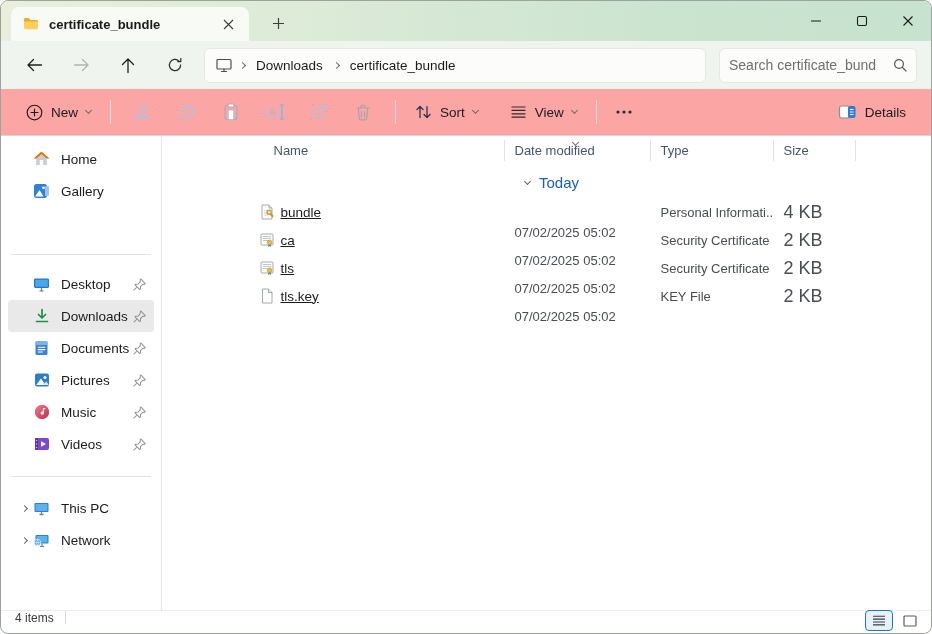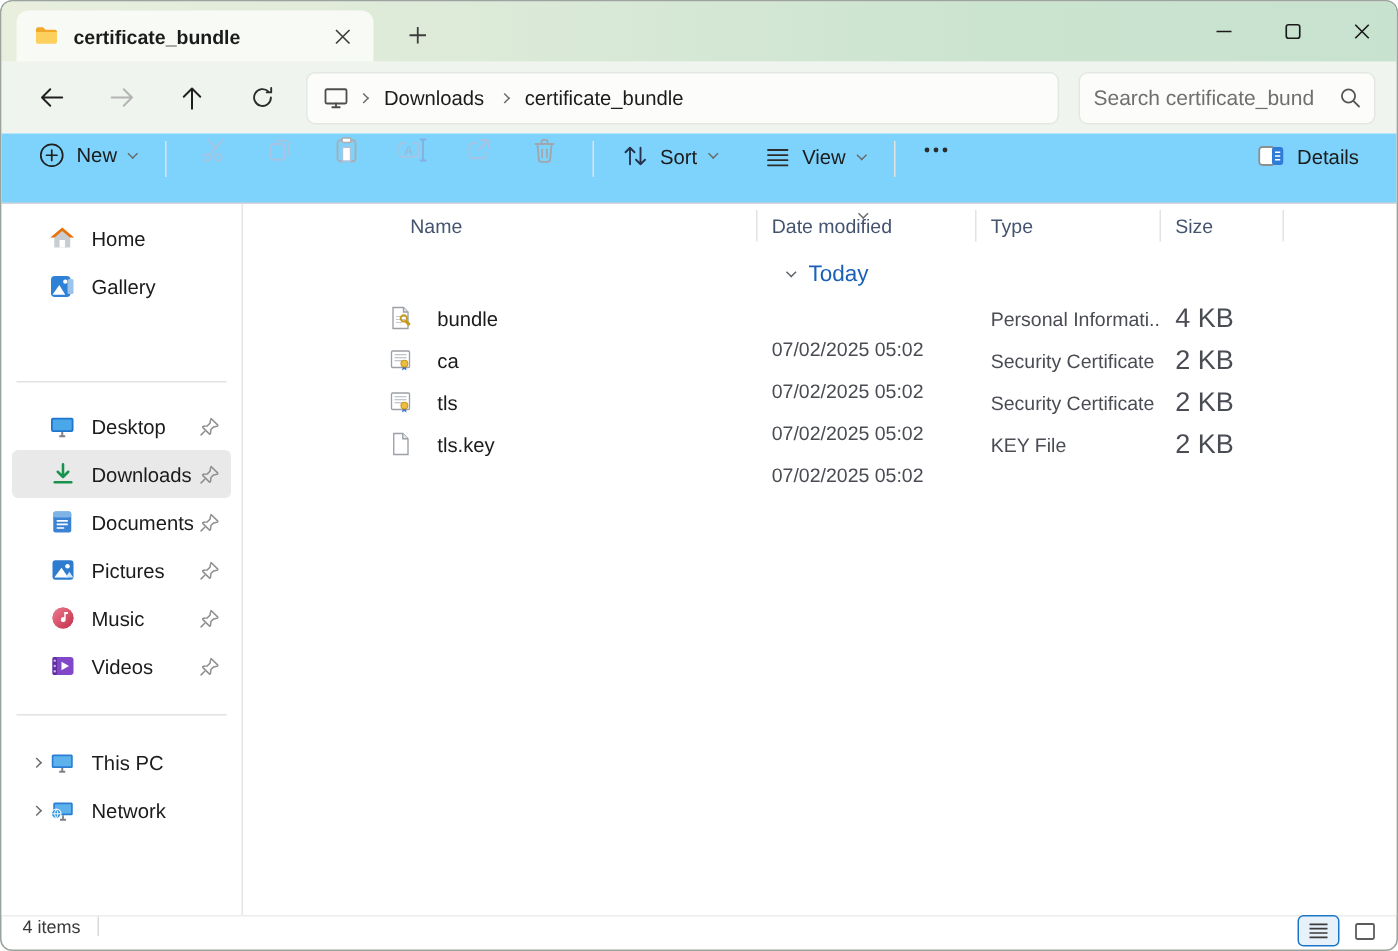--- a/index.html
+++ b/index.html
@@ -26,22 +26,22 @@
   .breadcrumb { flex:1; height:35px; margin-left:10px; background:#fcfdfb; border:1px solid #e4e8e2; border-radius:6px;
                 display:flex; align-items:center; padding:0 10px; gap:7px; min-width:0; }
   .crumb { font-size:13.5px; color:#1b1b1b; white-space:nowrap; padding:3px 4px; border-radius:4px; }
   .search { width:198px; height:35px; margin-left:13px; background:#fcfdfb; border:1px solid #e4e8e2; border-radius:6px;
             display:flex; align-items:center; padding:0 9px; flex:0 0 auto; }
   .search input { border:none; outline:none; background:transparent; flex:1; font-size:14px; color:#a21caf;
                   font-family:"Liberation Sans","DejaVu Sans",sans-serif; min-width:0; }
   .search input::placeholder { color:#6f6f6f; opacity:1; }
 
   
-  .toolbar { height:47px; flex:0 0 47px; background:#7dd3fc; border-bottom:1px solid #d6d6d6;
-             display:flex; align-items:flex-end; padding:17px 16px; }
+  .toolbar { height:47px; flex:0 0 47px; background:#fca5a5; border-bottom:1px solid #d6d6d6;
+             display:flex; align-items:center; padding:17px 16px; }
   .tbtn { display:flex; align-items:center; gap:8px; padding:6px 9px; border-radius:5px; font-size:13.5px; color:#1b1b1b; }
   .tsep { width:1px; height:24px; background:#e1e1e1; margin:0 10px; flex:0 0 1px; }
   .ticon { width:44px; height:36px; display:flex; align-items:center; justify-content:center; border-radius:5px; }
   .chev { display:inline-block; width:5px; height:5px; border-right:1.4px solid #6b6b6b; border-bottom:1.4px solid #6b6b6b; }
   .chev.down { transform:rotate(45deg); margin-top:-3px; }
   .chev.right { transform:rotate(-45deg); }
   .spacer { flex:1; }
 
   
   .bodyrow { flex:1; display:flex; min-height:0; background:#fff; }
@@ -60,21 +60,21 @@
   .col { display:flex; align-items:center; height:21px; border-right:1px solid #e3e3e3; padding-left:10px; position:relative; }
   .col-name { width:267px; padding-left:36px; }
   .col-date { width:146px; }
   .col-type { width:123px; }
   .col-size { width:82px; }
   .sort-ind { position:absolute; top:-7px; left:50%; margin-left:-4px; color:#6b6b6b; }
   .group-row { display:flex; align-items:center; height:31px; padding-left:11px; gap:9px; margin-top:3px; }
   .group-label { color:#1a5fb8; font-size:15px; }
   .frow { display:flex; align-items:center; height:28px; font-size:13.5px; }
   .fcell { padding-left:10px; white-space:nowrap; overflow:hidden; }
-  .fname { width:267px; display:flex; align-items:center; gap:17px; padding-left:21px; color:#1b1b1b; }
+  .fname { width:267px; display:flex; align-items:center; gap:6px; padding-left:21px; color:#1b1b1b;text-decoration:underline; }
   .fdate { width:146px; color:#494c52; font-size:13px;margin-top:40px; }
   .ftype { width:123px; color:#494c52; font-size:13px; }
   .fsize { width:82px; color:#494c52; font-size:18px; }
 
   
   .statusbar { height:23px; flex:0 0 23px; border-top:1px solid #ececec; display:flex; align-items:flex-start; padding:0 8px 0 14px; }
   .status-count { font-size:12px; color:#3a3a3a; }
   .status-div { width:1px; height:13px; background:#d9d9d9; margin-left:11px; }
   .vtoggle { width:26px; height:19px; display:flex; align-items:center; justify-content:center; border-radius:3px; margin-left:5px; }
   .vtoggle.active { background:#e7f1fa; outline:1px solid #1c76c8; }

